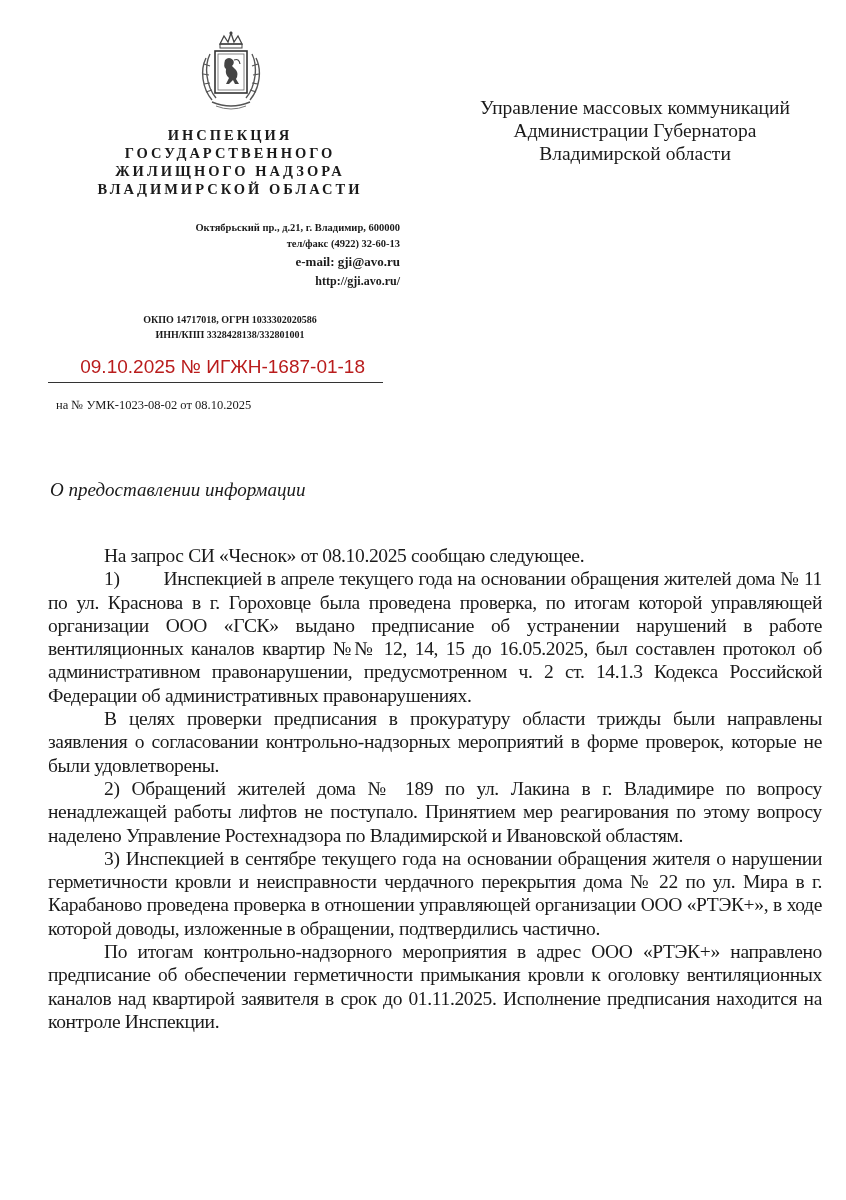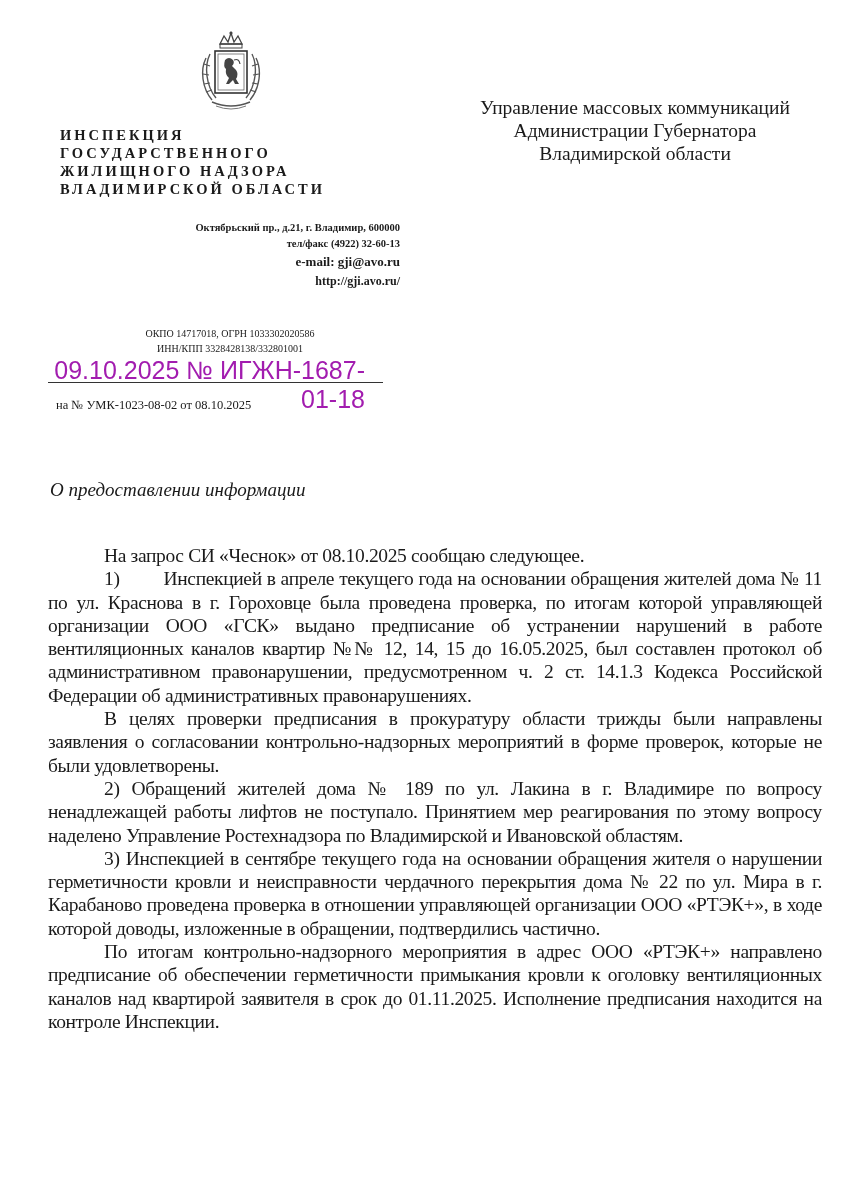--- a/index.html
+++ b/index.html
@@ -3,36 +3,36 @@
 <meta charset="utf-8">
 <style>
   html, body { margin: 0; padding: 0; background: #ffffff; }
   body {
     width: 846px; height: 1200px; position: relative; overflow: hidden;
     font-family: "Liberation Serif", serif; color: #1a1a1a;
   }
   .abs { position: absolute; }
   .emblem { left: 195px; left: 198px; top: 30px; width: 66px; height: 82px; }
   .org-name {
-    left: 60px; width: 340px; top: 126px; 
+    left: 60px; width: 340px; top: 126px; text-align: center;
     font-weight: bold; font-size: 14.5px; letter-spacing: 3px; line-height: 18px;
   }
   .org-contacts {
     left: 60px; width: 340px; top: 220px; text-align: right;
     font-weight: bold; font-size: 10.5px; line-height: 16px;
   }
   .org-contacts .email { font-size: 13px; line-height: 20px; }
   .org-contacts .url { font-size: 12px; line-height: 18px; }
   .org-codes {
-    left: 60px; width: 340px; top: 326px; text-align: center;
-    font-weight: normal; font-size: 10px; line-height: 15px;
+    left: 60px; width: 340px; top: 312px; text-align: center;
+    font-weight: bold; font-size: 10px; line-height: 15px;
   }
   .doc-number {
     left: 50px; width: 315px; top: 356px; text-align: right;
-    font-family: "Liberation Sans", sans-serif; font-size: 25px; color: #a21caf;
+    font-family: "Liberation Sans", sans-serif; font-size: 19px; color: #b91c1c;
   }
   .doc-underline { left: 48px; top: 382px; width: 335px; height: 1px; background: #333; }
   .in-reply { left: 56px; top: 398px; font-size: 12.5px; }
   .recipient {
     left: 450px; width: 370px; top: 96px; text-align: center;
     font-size: 19.5px; line-height: 23px;
   }
   .subject { left: 50px; top: 479px; font-style: italic; font-size: 19px; }
   .body {
     left: 48px; width: 774px; top: 544px;

